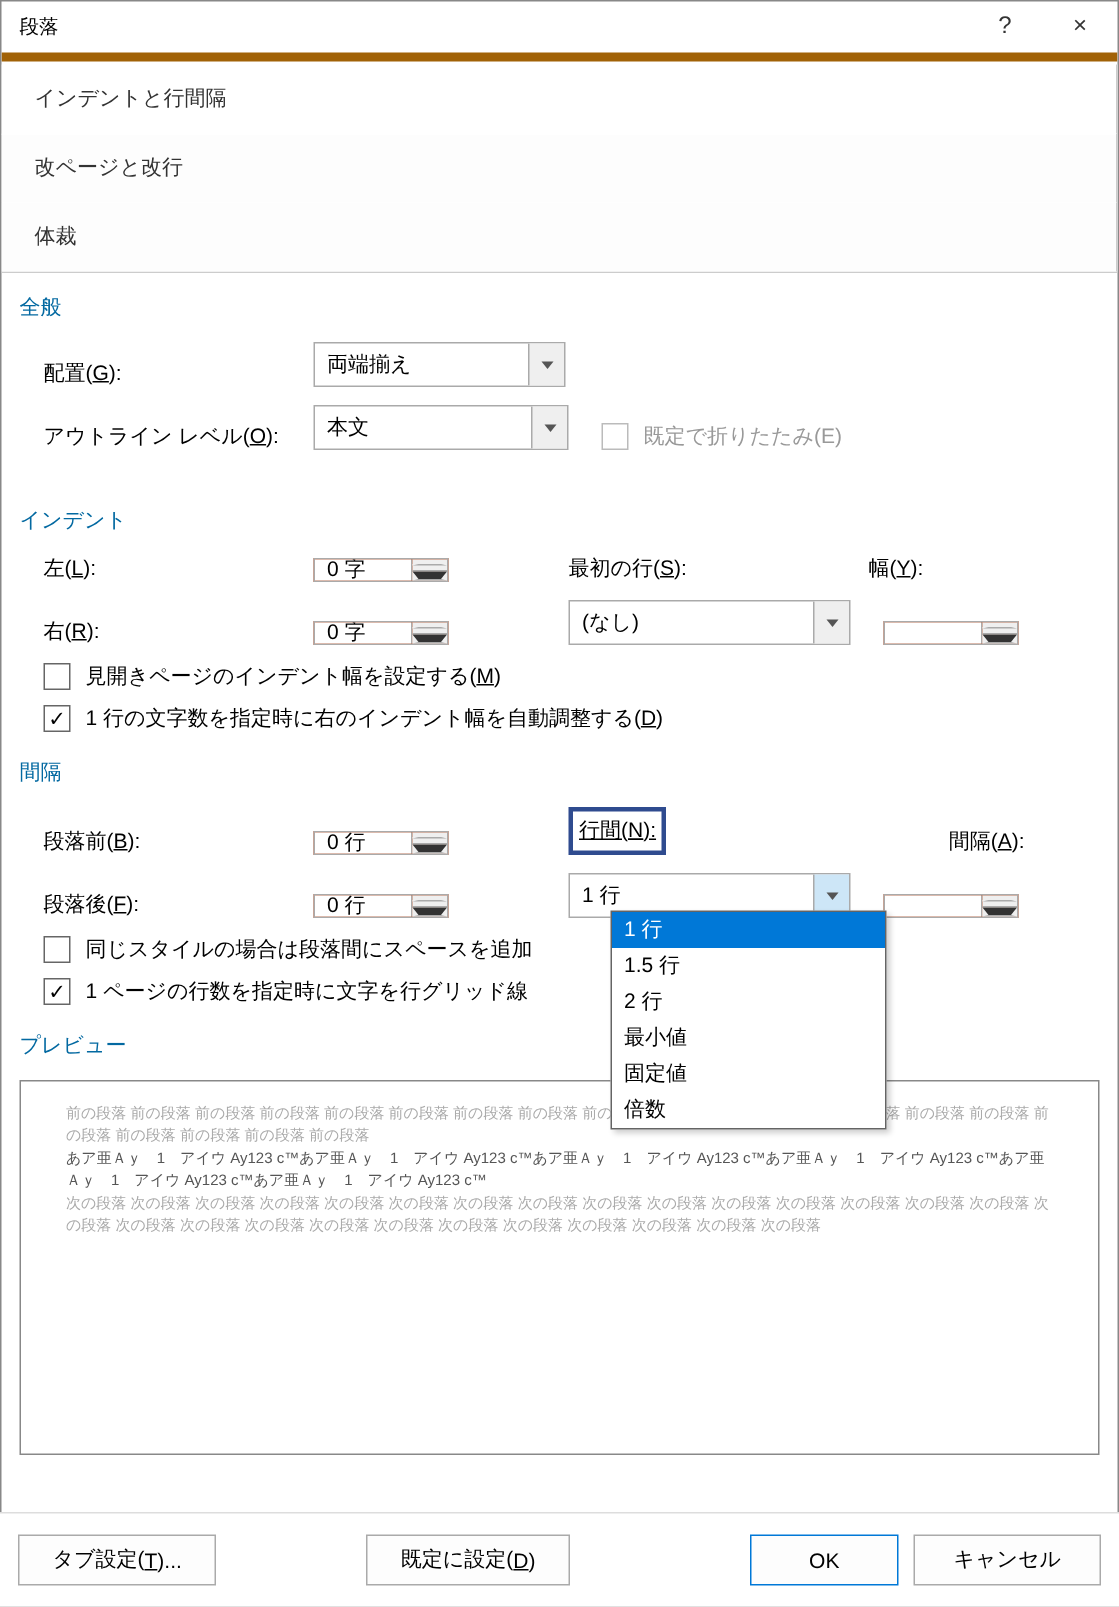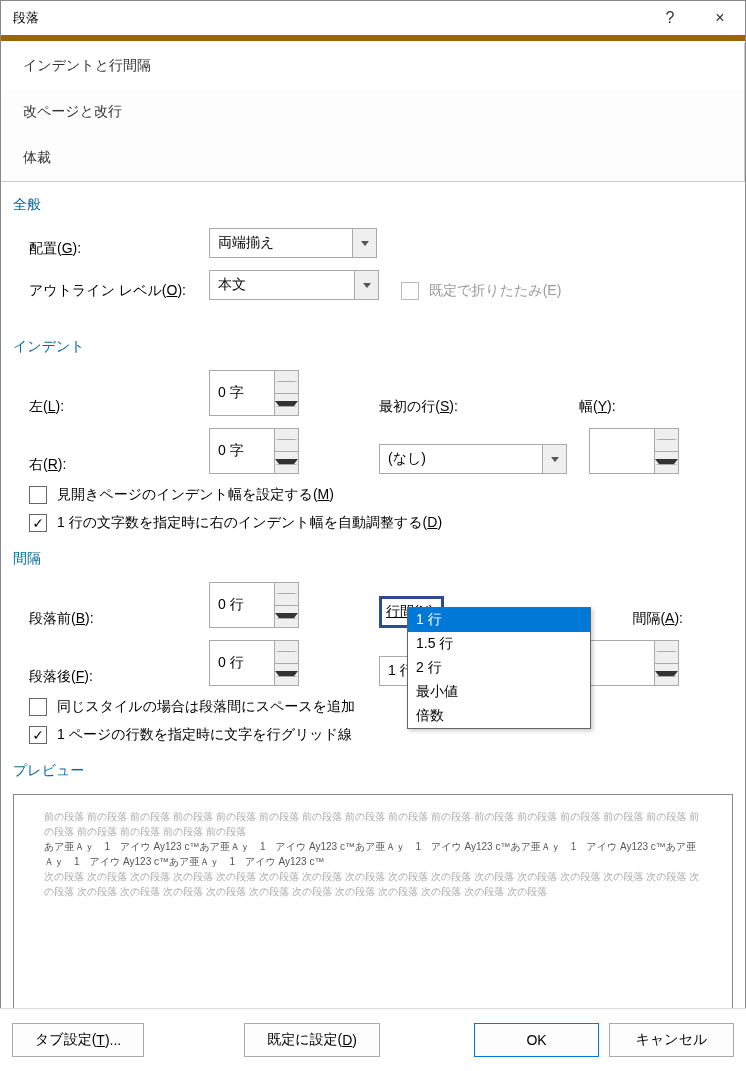--- a/index.html
+++ b/index.html
@@ -77,21 +77,21 @@
   width: 24px;
   height: 100%;
   border-left: 1px solid #aaa;
   display: flex;
   align-items: center;
   justify-content: center;
   background: #efefef;
 }
 .spinner {
   border: 1px solid #aaa;
-  height: 46px;
+  height: 16px;
   display: flex;
   background: #c2410c;
 }
 .spinner input {
   border: none;
   width: 64px;
   padding: 0 8px;
   font-size: 14px;
   outline: none;
 }
@@ -386,23 +386,24 @@
       <div>次の段落 次の段落 次の段落 次の段落 次の段落 次の段落 次の段落 次の段落 次の段落 次の段落 次の段落 次の段落 次の段落 次の段落 次の段落 次の段落 次の段落 次の段落 次の段落 次の段落 次の段落 次の段落 次の段落 次の段落 次の段落 次の段落 次の段落</div>
     </div>
   </div>
 </div>
 
 <div class="dropdown-open">
   <div class="sel">1 行</div>
   <div>1.5 行</div>
   <div>2 行</div>
   <div>最小値</div>
+  <div>固定値</div>
   <div>倍数</div>
 </div>
 
 <div class="footer">
   <div class="btn">タブ設定(<span class="underline">T</span>)...</div>
   <div style="flex:0 0 80px"></div>
   <div class="btn">既定に設定(<span class="underline">D</span>)</div>
   <div style="flex:1"></div>
-  <div class="btn primary" style="width:125px">OK</div>
+  <div class="btn primary" style="width:99px">OK</div>
   <div class="btn" style="width:125px">キャンセル</div>
 </div>
 
 </body></html>

